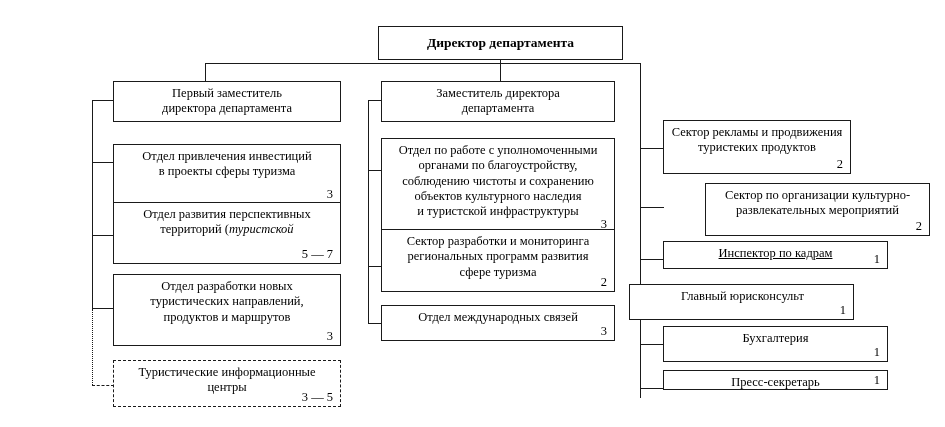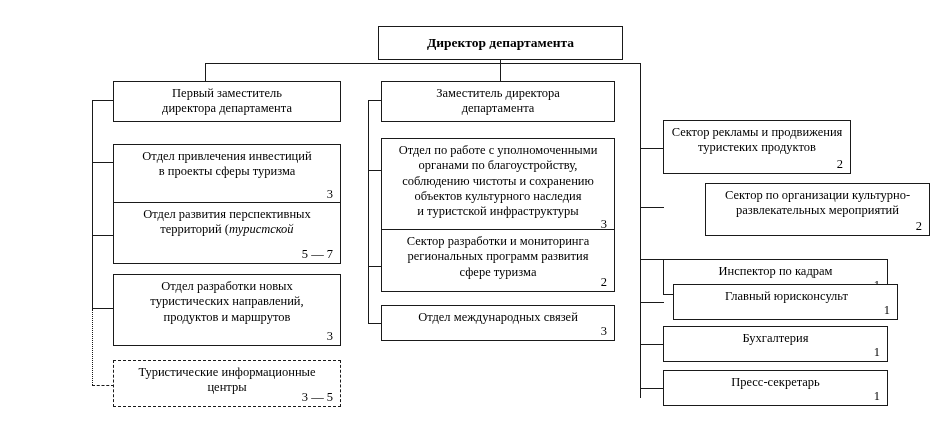--- a/index.html
+++ b/index.html
@@ -177,33 +177,33 @@
 туристеких продуктов</span>
     <span class="count">2</span>
   </div>
 
   <div class="node" style="left:663px; top:183px; width:225px; height:53px;margin-left:42px;">
     <span class="label">Сектор по организации культурно-
 развлекательных мероприятий</span>
     <span class="count">2</span>
   </div>
 
-  <div class="node" style="left:663px; top:259px; width:225px; height:36px;">
+  <div class="node" style="left:663px; top:241px; width:225px; height:28px;text-decoration:underline;">
     <span class="label">Инспектор по кадрам</span>
     <span class="count">1</span>
   </div>
 
-  <div class="node" style="left:673px; top:284px; width:225px; height:36px;padding-left:8px;">
+  <div class="node" style="left:629px; top:284px; width:225px; height:36px;padding-left:8px;">
     <span class="label">Главный юрисконсульт</span>
     <span class="count">1</span>
   </div>
 
   <div class="node" style="left:663px; top:326px; width:225px; height:36px;">
     <span class="label">Бухгалтерия</span>
     <span class="count">1</span>
   </div>
 
-  <div class="node" style="left:663px; top:370px; width:225px; height:36px;">
+  <div class="node" style="left:663px; top:370px; width:225px; height:20px;">
     <span class="label">Пресс-секретарь</span>
     <span class="count">1</span>
   </div>
 
 </div>
 
 </body></html>

